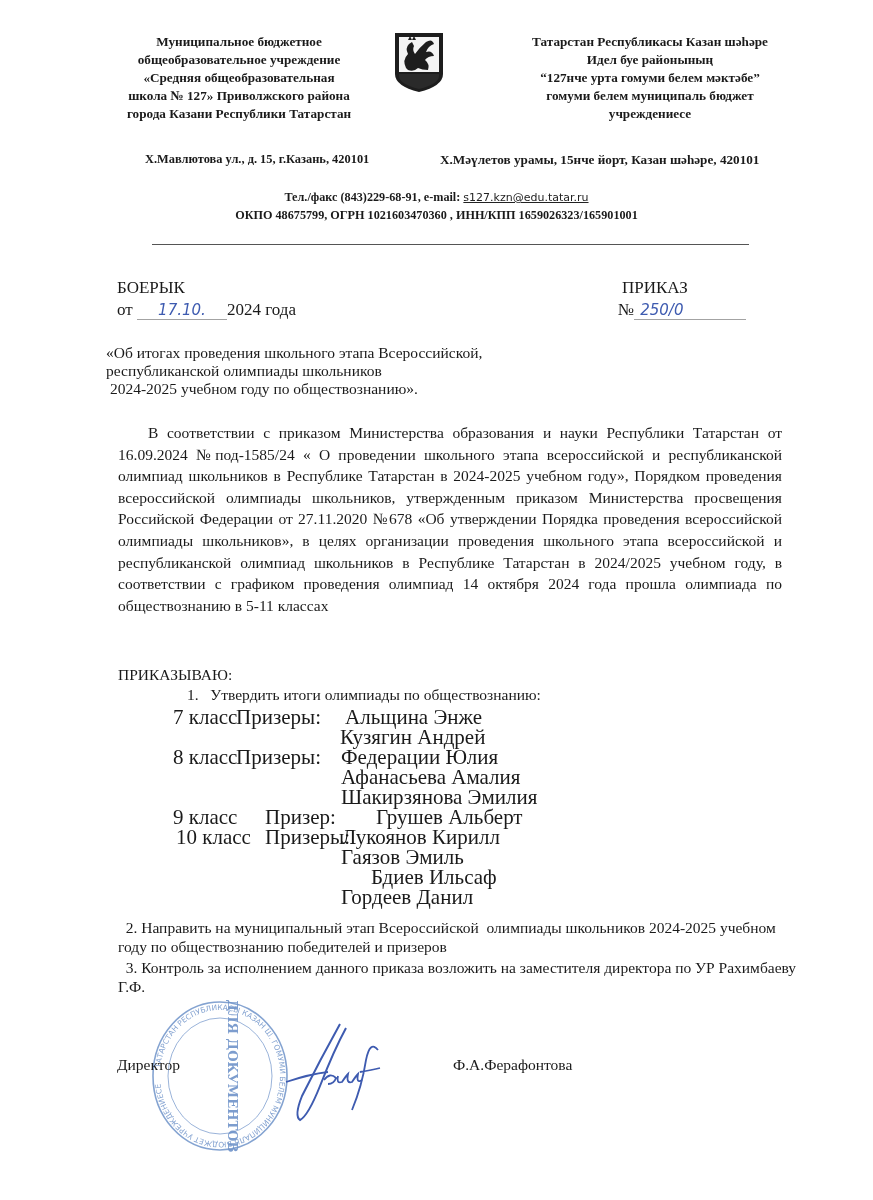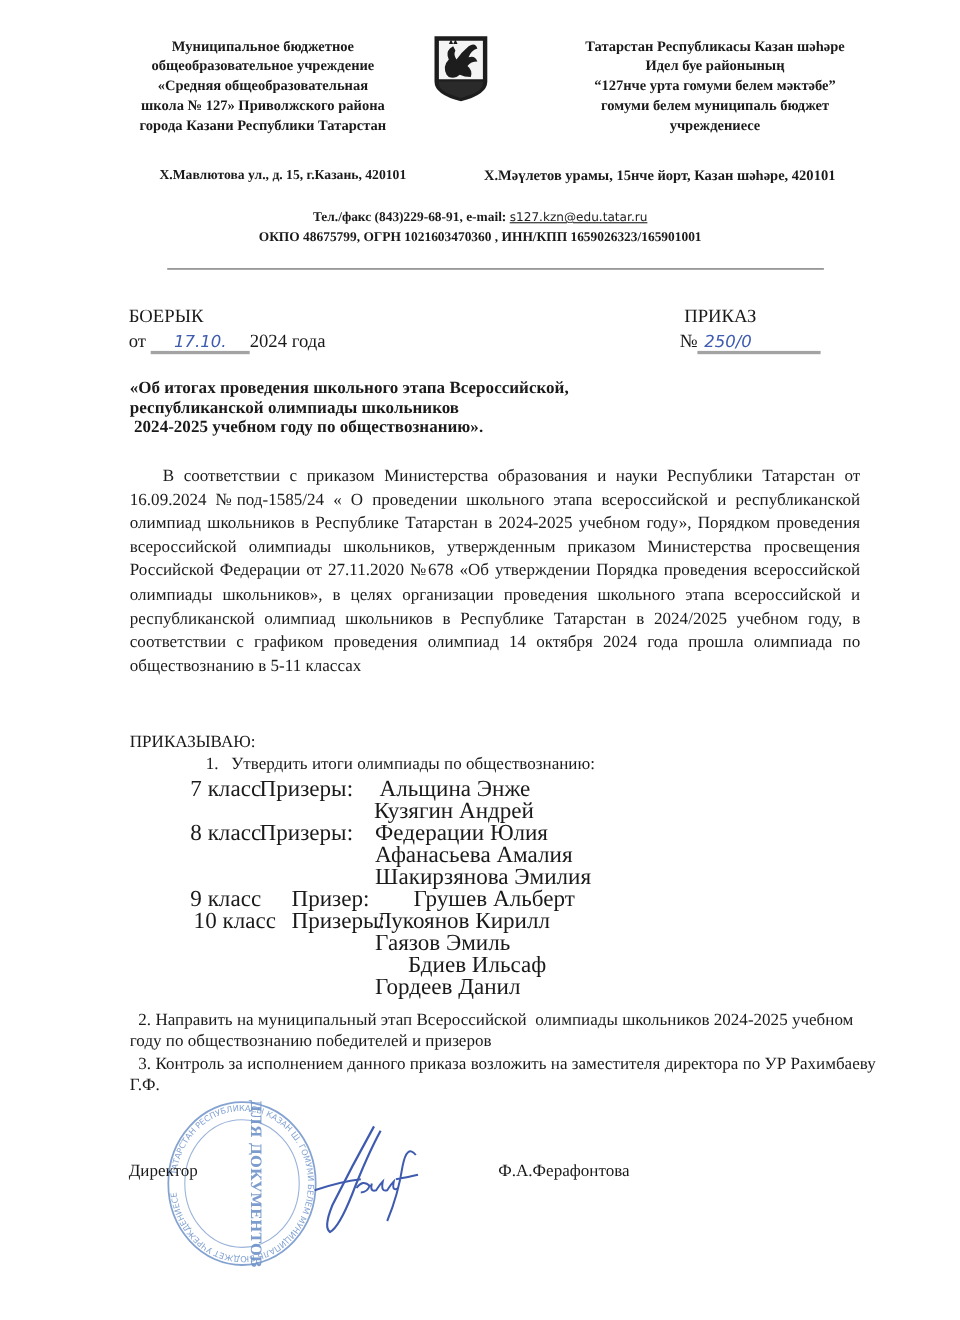--- a/index.html
+++ b/index.html
@@ -22,27 +22,27 @@
   .contact1 { top: 188px; }
   .contact2 { top: 206px; }
   .email { font-family: "DejaVu Sans", sans-serif; font-weight: normal; font-size: 11px; text-decoration: underline; color: #222; }
   .sep { left: 152px; top: 244px; width: 597px; height: 1px; background: #555; }
   .doc-type { font-size: 17px; }
   .boer { left: 117px; top: 278px; }
   .prikaz { left: 622px; top: 278px; }
   .date-line { left: 117px; top: 300px; font-size: 17px; white-space: nowrap; }
   .num-line { left: 618px; top: 300px; font-size: 17px; white-space: nowrap; }
   .fill {
-    display: inline-block; border-bottom: 3px solid #a3a3a3; text-align: center;
+    display: inline-block; border-bottom: 1px solid #a3a3a3; text-align: center;
     font-family: "DejaVu Sans", sans-serif; font-style: italic; font-size: 15px;
     color: #3e5bb0; line-height: 18px; vertical-align: baseline;
   }
   .fill-date { width: 90px; }
   .fill-num { width: 106px; text-align: left; padding-left: 6px; }
-  .title { left: 118px; top: 344px; font-weight: bold; font-size: 15.5px; line-height: 18px; }
+  .title { left: 106px; top: 344px; font-weight: normal; font-size: 15.5px; line-height: 18px; }
   .title span { display: block; white-space: nowrap; }
   .body {
     left: 118px; top: 422px; width: 664px; font-size: 15.5px; line-height: 21.6px;
     text-align: justify; text-indent: 30px;
   }
   .order-head { left: 118px; top: 666px; font-size: 15.5px; }
   .item1 { left: 148px; top: 686px; font-size: 15.5px; white-space: nowrap; margin-left: 39px; }
   .prize { font-size: 21px; white-space: nowrap; }
   .item { left: 118px; width: 680px; font-size: 15.5px; line-height: 19px; }
   .item2 { top: 918px; }

